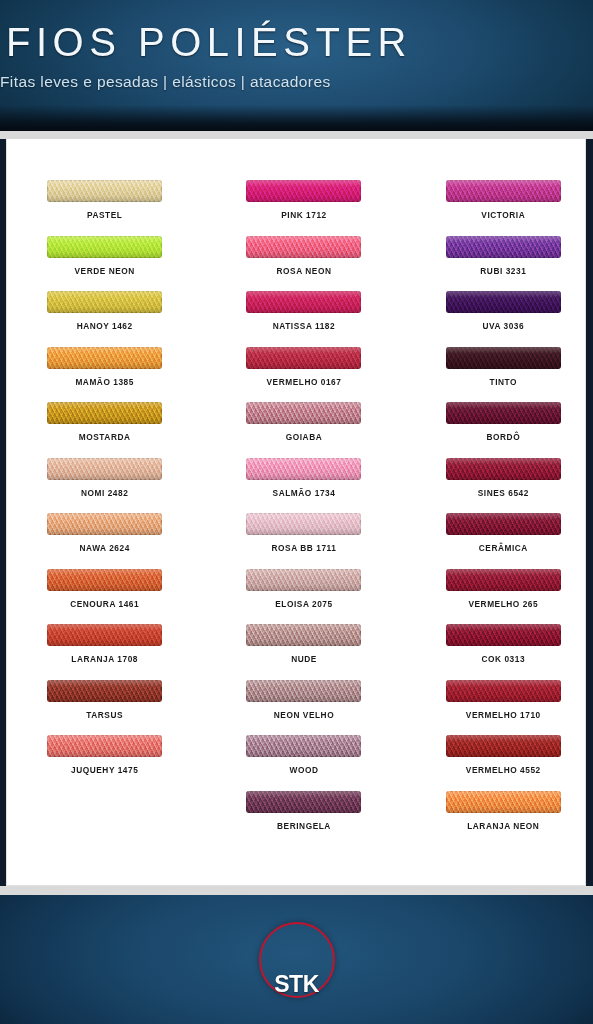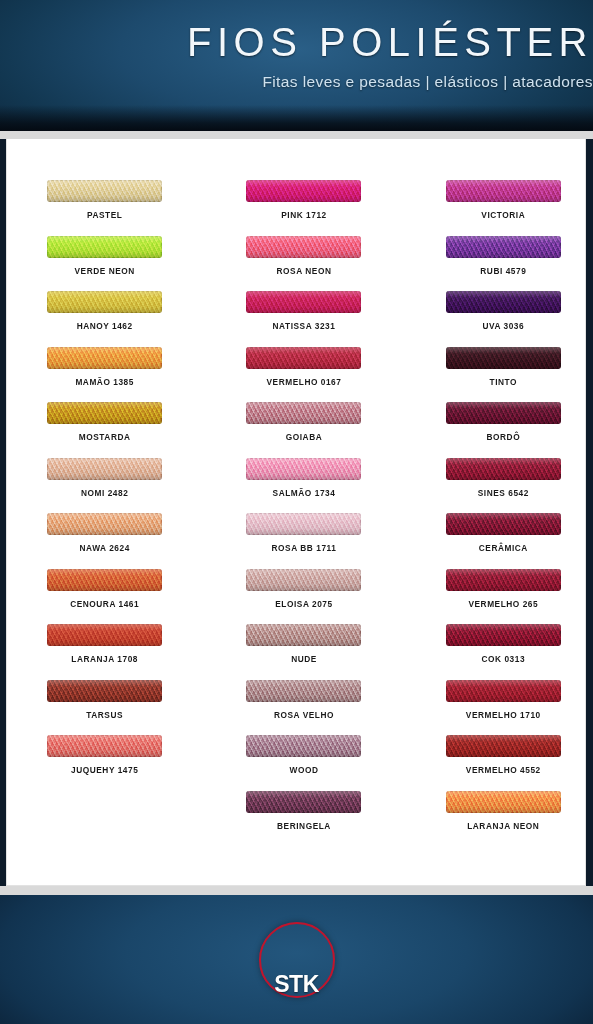--- a/index.html
+++ b/index.html
@@ -31,21 +31,21 @@
     position: absolute;
     left: 0; right: 0; bottom: 0;
     height: 26px;
     background: linear-gradient(180deg, rgba(6,16,26,0) 0%, rgba(5,13,22,0.85) 70%, rgba(4,10,18,1) 100%);
     pointer-events: none;
   }
   .header-inner {
     position: absolute;
     left: 0; right: 0;
     top: 22px;
-    text-align: right;
+    text-align: left;
   }
   .brand-title {
     color: #f2f7fb;
     font-size: 40px;
     font-weight: 300;
     letter-spacing: 5.5px;
     line-height: 1;
     margin: 0 0 2px 0;
     text-shadow: 0 1px 2px rgba(0,0,0,0.55);
     padding-left: 6px;
@@ -271,21 +271,21 @@
           <div class="swatch-item">
             <div class="swatch-chip" style="background: rgb(216, 27, 114);"></div>
             <div class="swatch-label">PINK 1712</div>
           </div>
           <div class="swatch-item">
             <div class="swatch-chip" style="background: rgb(244, 96, 127);"></div>
             <div class="swatch-label">ROSA NEON</div>
           </div>
           <div class="swatch-item">
             <div class="swatch-chip" style="background: rgb(204, 31, 88);"></div>
-            <div class="swatch-label">NATISSA 3231</div>
+            <div class="swatch-label">NATISSA 1182</div>
           </div>
           <div class="swatch-item">
             <div class="swatch-chip" style="background: rgb(183, 40, 64);"></div>
             <div class="swatch-label">VERMELHO 0167</div>
           </div>
           <div class="swatch-item">
             <div class="swatch-chip" style="background: rgb(194, 126, 140);"></div>
             <div class="swatch-label">GOIABA</div>
           </div>
           <div class="swatch-item">
@@ -299,39 +299,39 @@
           <div class="swatch-item">
             <div class="swatch-chip" style="background: rgb(207, 169, 165);"></div>
             <div class="swatch-label">ELOISA 2075</div>
           </div>
           <div class="swatch-item">
             <div class="swatch-chip" style="background: rgb(185, 145, 142);"></div>
             <div class="swatch-label">NUDE</div>
           </div>
           <div class="swatch-item">
             <div class="swatch-chip" style="background: rgb(176, 138, 141);"></div>
-            <div class="swatch-label">ROSA VELHO</div>
+            <div class="swatch-label">NEON VELHO</div>
           </div>
           <div class="swatch-item">
             <div class="swatch-chip" style="background: rgb(168, 127, 146);"></div>
             <div class="swatch-label">WOOD</div>
           </div>
           <div class="swatch-item">
             <div class="swatch-chip" style="background: rgb(107, 54, 82);"></div>
             <div class="swatch-label">BERINGELA</div>
           </div>
         </div>
         <div class="swatch-col">
           <div class="swatch-item">
             <div class="swatch-chip" style="background: rgb(192, 53, 140);"></div>
             <div class="swatch-label">VICTORIA</div>
           </div>
           <div class="swatch-item">
             <div class="swatch-chip" style="background: rgb(112, 51, 154);"></div>
-            <div class="swatch-label">RUBI 4579</div>
+            <div class="swatch-label">RUBI 3231</div>
           </div>
           <div class="swatch-item">
             <div class="swatch-chip" style="background: rgb(60, 17, 85);"></div>
             <div class="swatch-label">UVA 3036</div>
           </div>
           <div class="swatch-item">
             <div class="swatch-chip" style="background: rgb(56, 18, 28);"></div>
             <div class="swatch-label">TINTO</div>
           </div>
           <div class="swatch-item">

